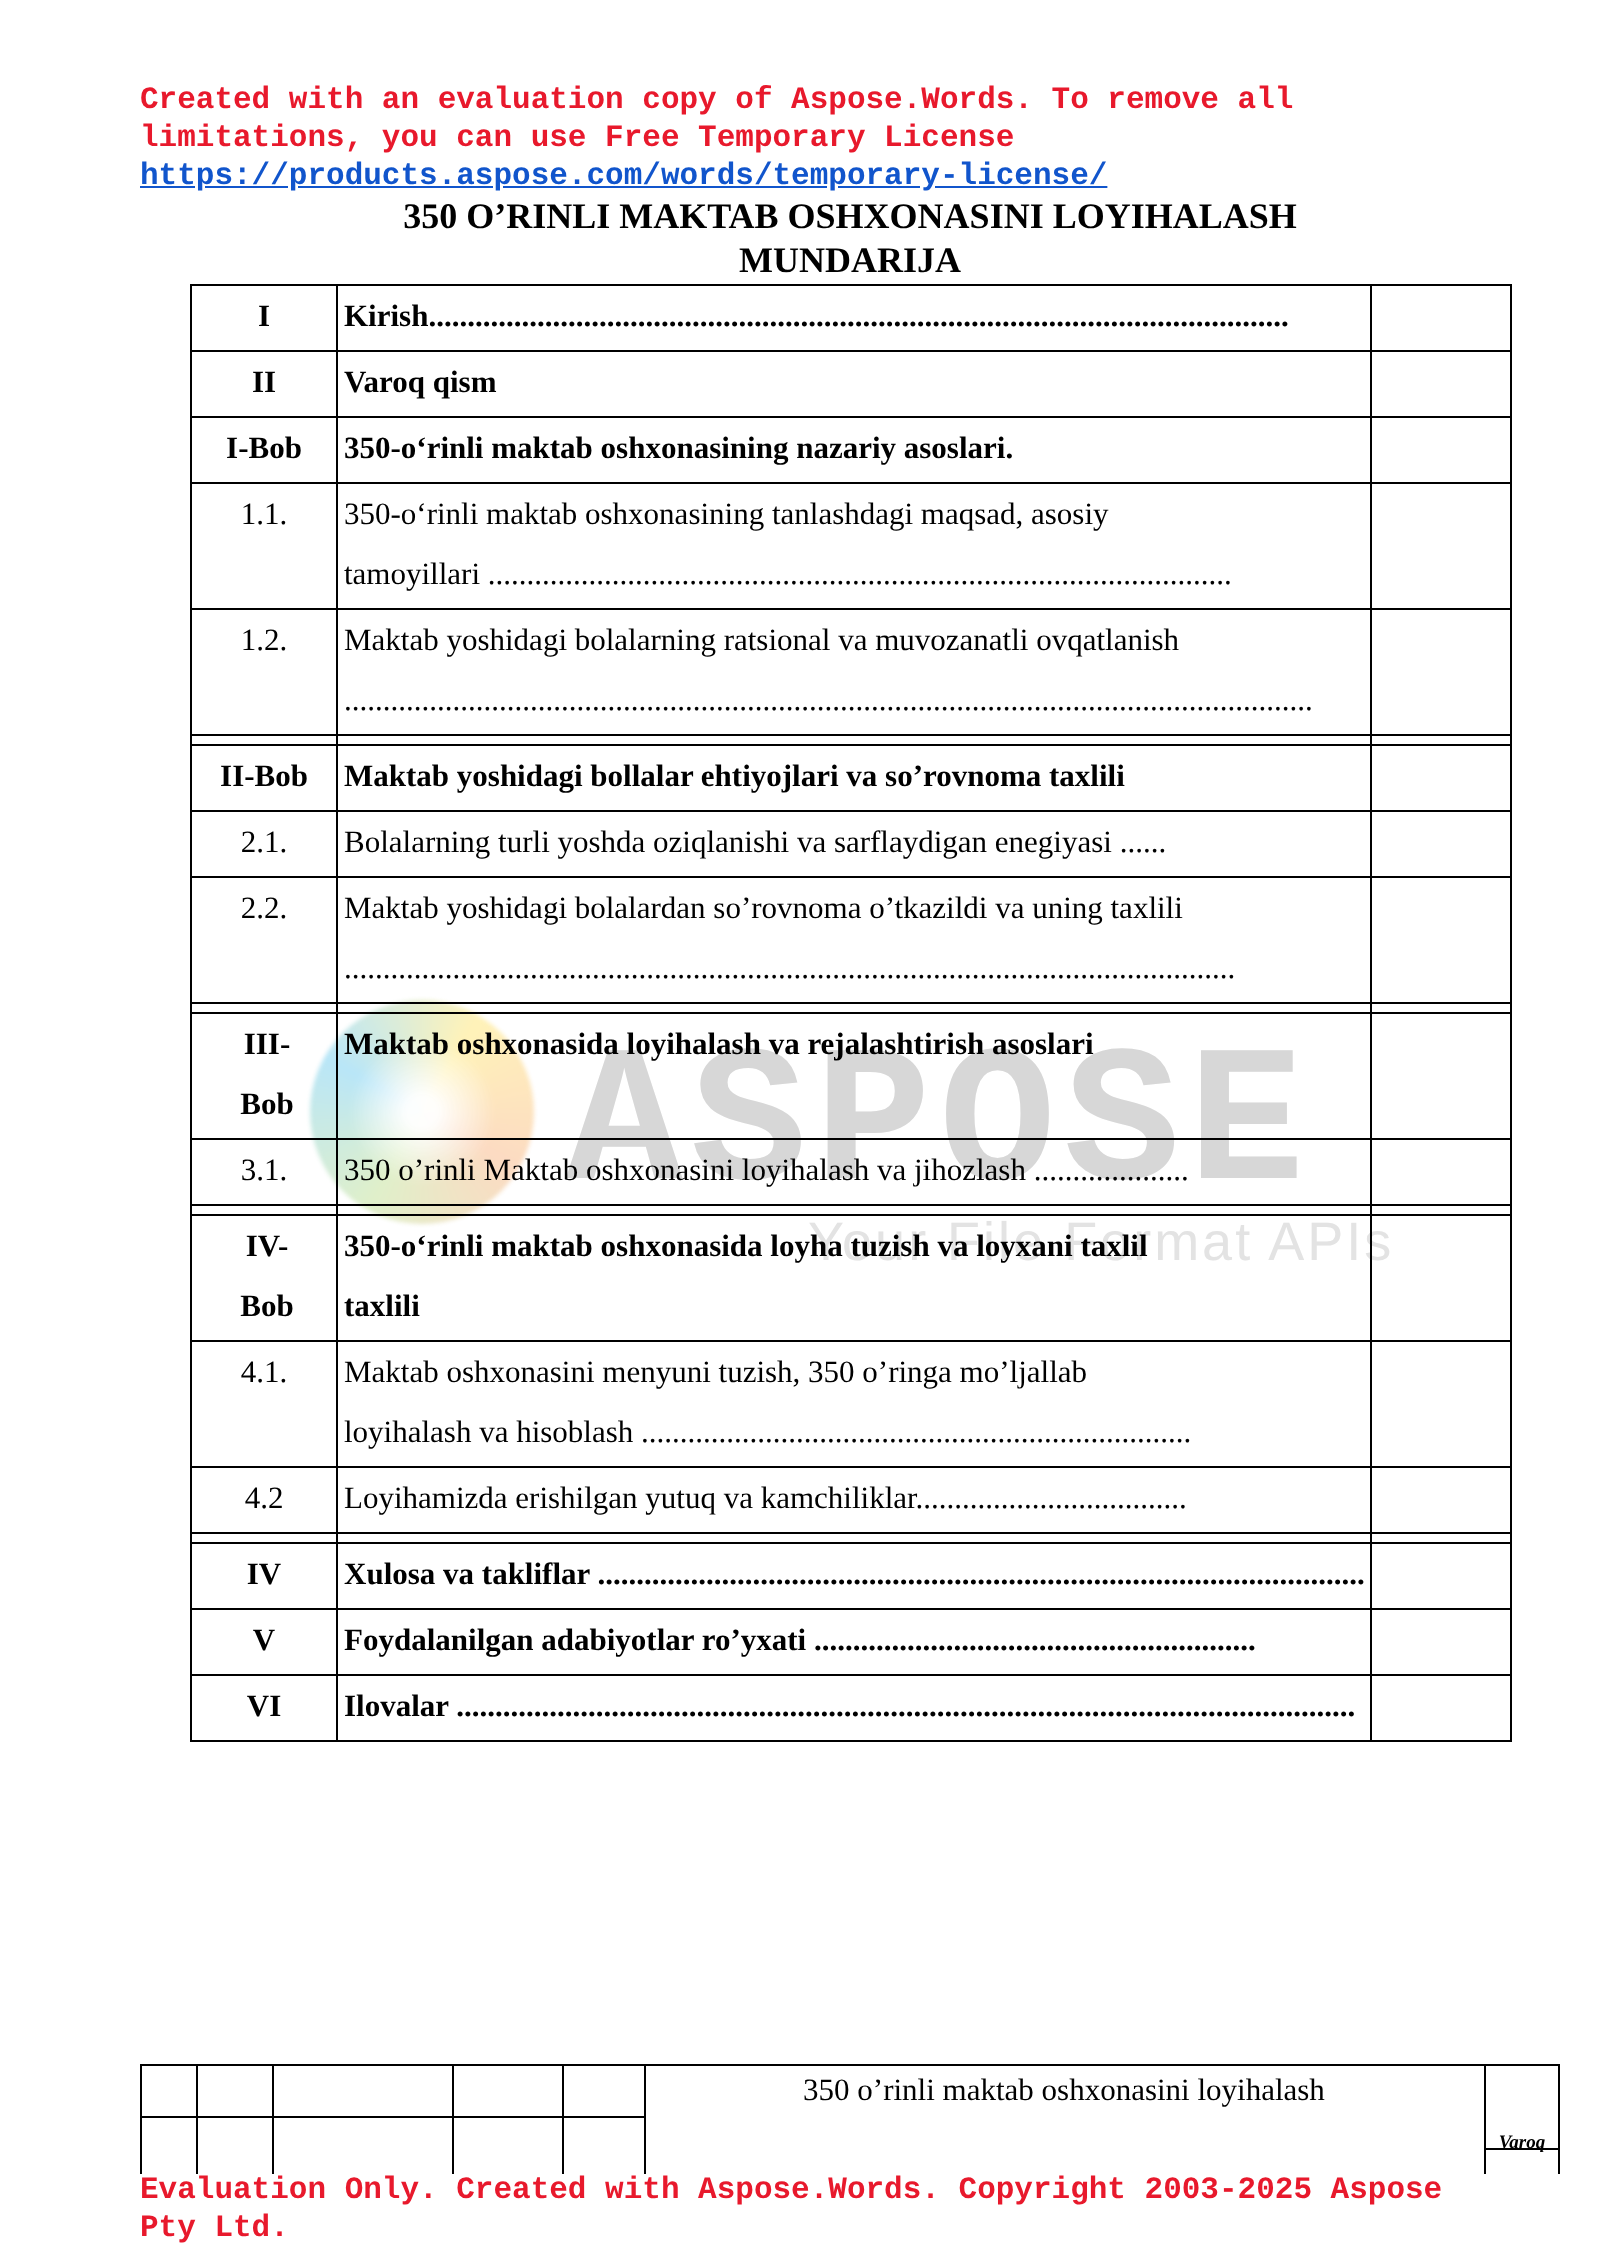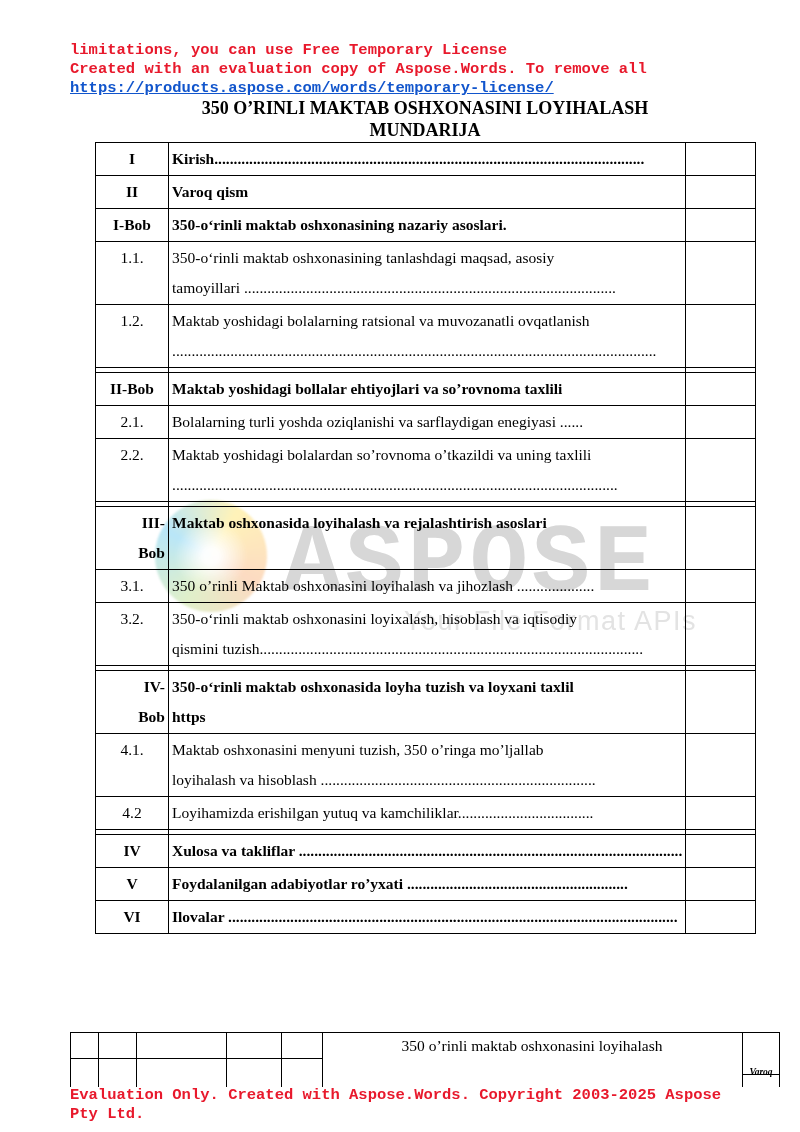--- a/index.html
+++ b/index.html
@@ -30,41 +30,41 @@
            font-weight:bold;font-size:97px;line-height:1;letter-spacing:4px;color:var(--wm-gray);}
   .wm-tagline{position:absolute;left:393px;top:606px;font-family:"Liberation Sans",sans-serif;
               font-size:27px;letter-spacing:1.5px;color:var(--wm-gray-light);margin-left:11px;}
 
   
   table.toc{position:absolute;left:95px;top:142px;width:660px;z-index:1;
             border-collapse:collapse;table-layout:fixed;font-size:15.5px;background:transparent;}
   table.toc td{border:1px solid #000;vertical-align:top;padding:1px 3px;background:transparent;}
   table.toc tr.bold{font-weight:bold;}
   table.toc td.num{text-align:center;}
-  table.toc td.num.left{text-align:right;padding-left:6px;}
+  table.toc td.num.left{text-align:center;padding-left:6px;}
   table.toc .line{height:30px;line-height:30px;white-space:nowrap;overflow:hidden;}
   table.toc tr.gap-row td{border-top:none;border-bottom:none;height:4px;padding:0;}
 
   
   .footer{position:absolute;left:70px;top:1032px;width:710px;height:54px;overflow:hidden;
           border-top:1px solid #000;z-index:1;}
   .footer .v{position:absolute;top:0;bottom:0;width:1px;background:#000;}
   .footer .h{position:absolute;height:1px;background:#000;}
   .footer-title{position:absolute;left:252px;top:4px;width:420px;text-align:center;font-size:15.5px;}
   .footer-varoq{position:absolute;left:673px;top:1px;width:36px;text-align:center;
                 font-size:9.5px;font-weight:bold;font-style:italic;margin-top:33px;}
 </style>
 </head>
 <body>
 
 <div class="page">
 
   <div class="eval-top">
+    <div>Created with an evaluation copy of Aspose.Words. To remove all</div>
     <div>limitations, you can use Free Temporary License</div>
-    <div>Created with an evaluation copy of Aspose.Words. To remove all</div>
     <a href="#">https://products.aspose.com/words/temporary-license/</a>
   </div>
 
   <div class="doc-title">
     <div>350 O’RINLI MAKTAB OSHXONASINI LOYIHALASH</div>
     <div>MUNDARIJA</div>
   </div>
 
   <div class="watermark">
     <div class="wm-swirl"></div>
@@ -176,43 +176,33 @@
         </tr>
         <tr>
           <td class="num">
             <div class="line">3.1.</div>
           </td>
           <td>
             <div class="line">350 o’rinli Maktab oshxonasini loyihalash va jihozlash ....................</div>
           </td>
           <td></td>
         </tr>
-        <tr>
-          <td class="num">
-            <div class="line">3.2.</div>
-          </td>
-          <td>
-            <div class="line">350-o‘rinli maktab oshxonasini loyixalash, hisoblash va iqtisodiy</div>
-            <div class="line">qismini tuzish...................................................................................................</div>
-          </td>
-          <td></td>
-        </tr>
         <tr class="gap-row">
           <td></td>
           <td></td>
           <td></td>
         </tr>
         <tr class="bold">
           <td class="num left">
             <div class="line">IV-</div>
             <div class="line">Bob</div>
           </td>
           <td>
             <div class="line">350-o‘rinli maktab oshxonasida loyha tuzish va loyxani taxlil</div>
-            <div class="line">https</div>
+            <div class="line">taxlili</div>
           </td>
           <td></td>
         </tr>
         <tr>
           <td class="num">
             <div class="line">4.1.</div>
           </td>
           <td>
             <div class="line">Maktab oshxonasini menyuni tuzish, 350 o’ringa mo’ljallab</div>
             <div class="line">loyihalash va hisoblash .......................................................................</div>

